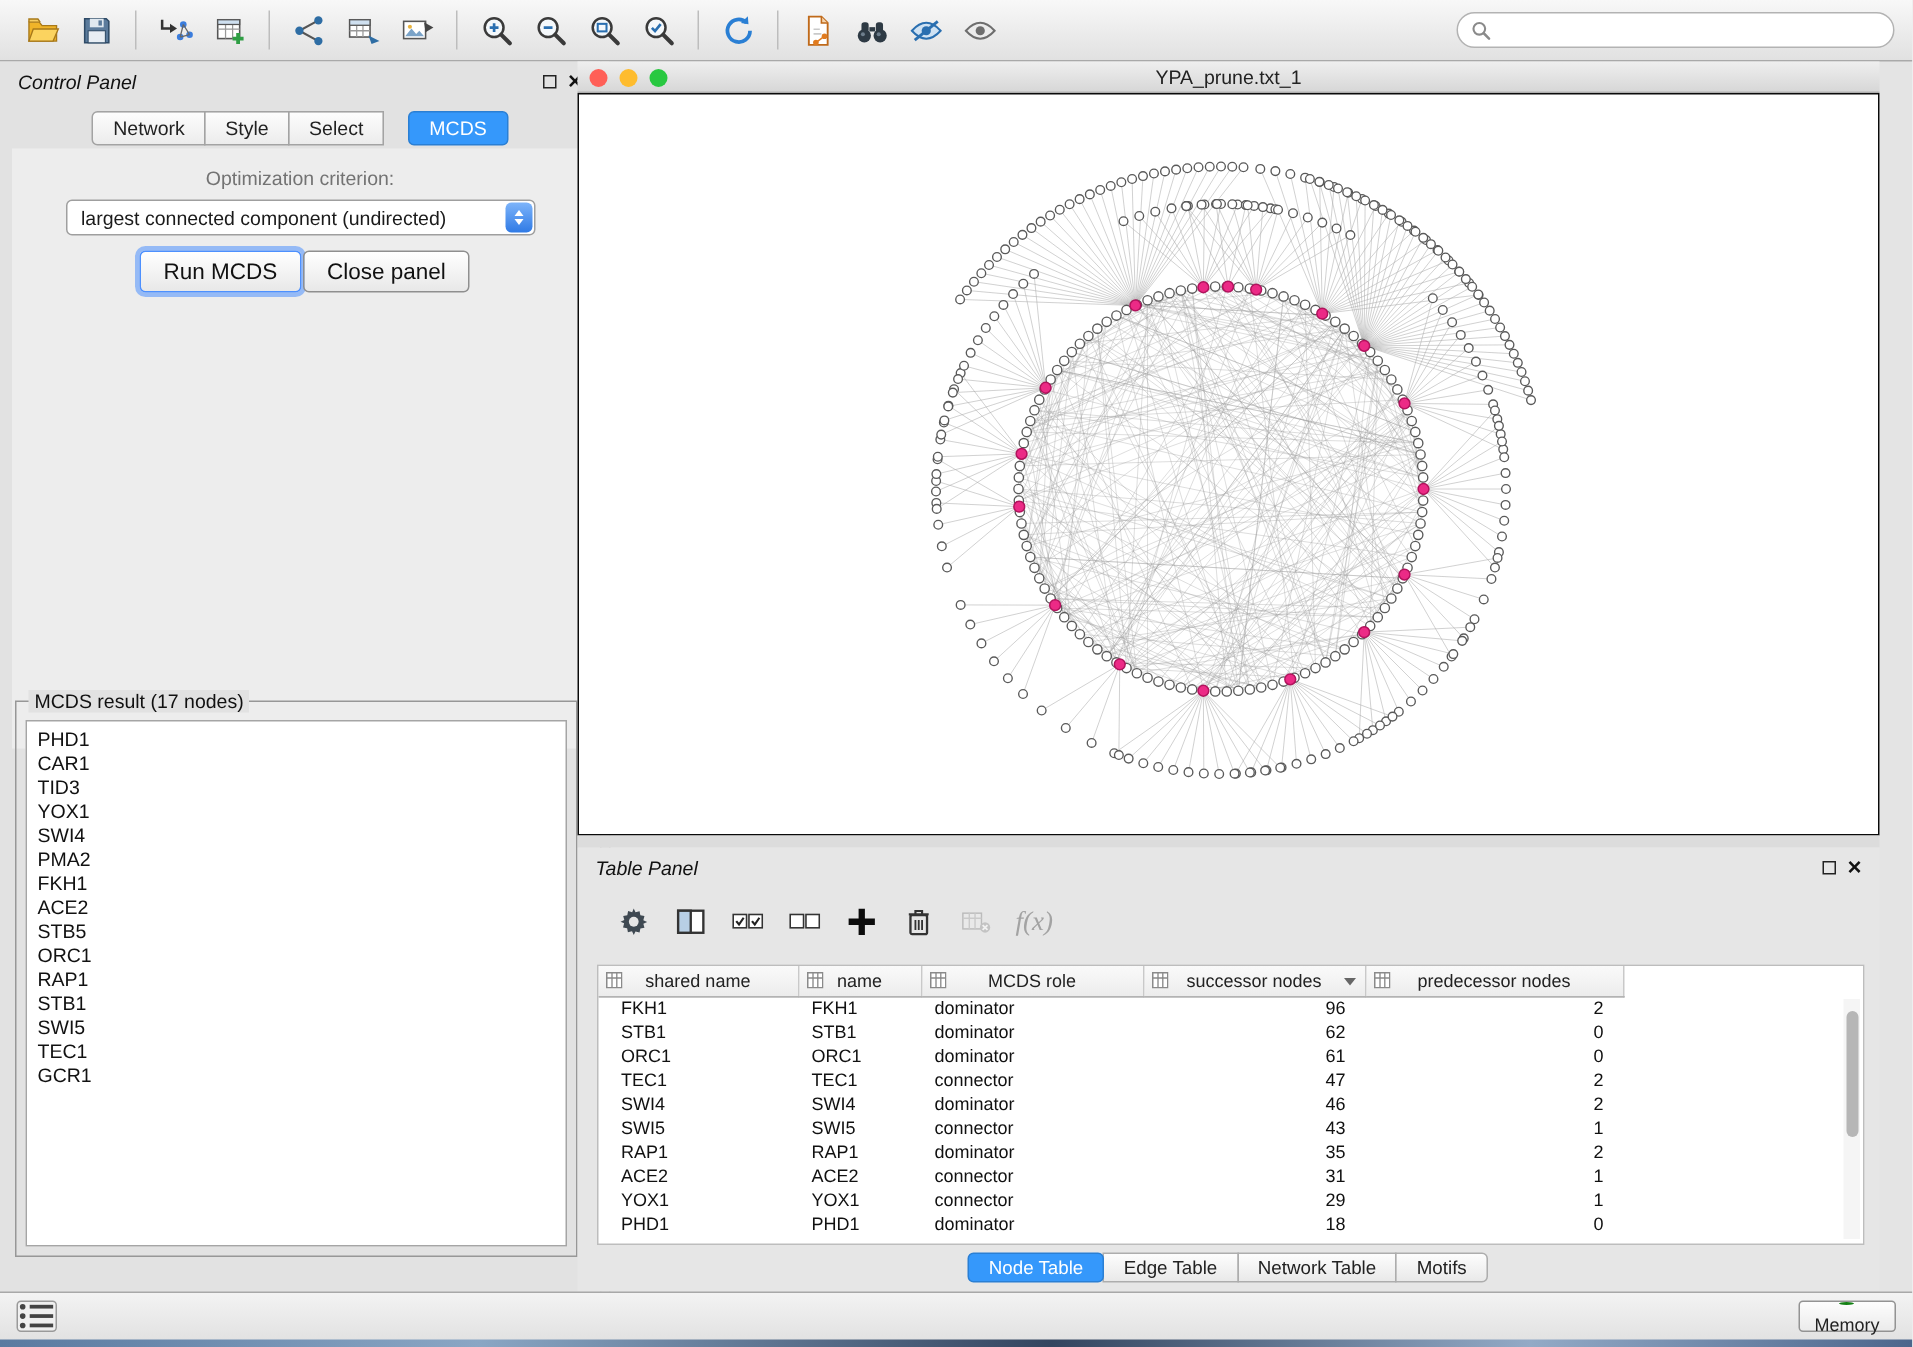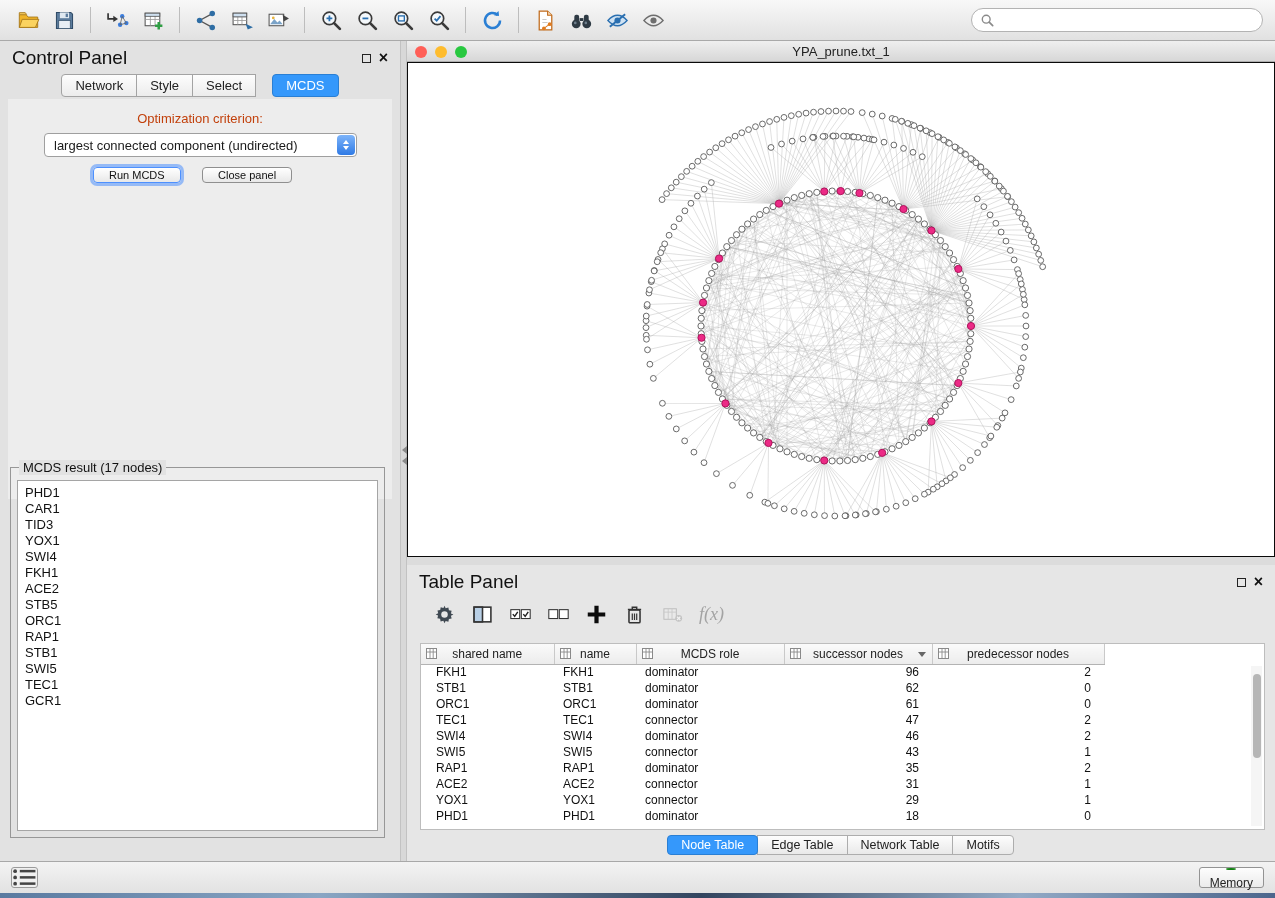--- a/index.html
+++ b/index.html
@@ -16,63 +16,63 @@
   .tb-icon svg { width:23px; height:23px; }
   .tb-sep { width:1px; height:26px; background:#bdbdbd; margin:0 8px; }
   .search-box { margin-left:auto; margin-right:2px; width:292px; height:24px; border:1px solid #b3b3b3;
     border-radius:12px; background:#fff; display:flex; align-items:center; padding:0 9px; }
   .search-box svg { width:13px; height:13px; margin-right:6px; flex:none; }
   .search-box input { border:none; outline:none; flex:1; font:12px "Liberation Sans",sans-serif; background:transparent; }
 
   
   #control-panel { position:absolute; left:0; top:41px; width:400px; height:820px; background:#e2e2e2; }
   .panel-head { display:flex; align-items:center; padding:6px 12px 4px; }
-  .panel-head .p-title { flex:1; font-size:19px; color:#111; }
+  .panel-head .p-title { flex:1; font-size:13px; color:#111;font-style:italic; }
   .win-mini { display:flex; align-items:center; gap:8px; }
   .float-icon { width:9px; height:9px; border:1.5px solid #222; display:inline-block; }
   .close-icon { font-size:16px; font-weight:700; color:#111; line-height:10px; }
 
   #cp-tabs { position:absolute; left:0; top:33px; width:100%; display:flex; justify-content:center; }
   .seg-tab { padding:3px 13px; font-size:13px; border:1px solid #a3a3a3; background:linear-gradient(#fdfdfd,#ececec);
     margin-left:-1px; color:#222; }
   .seg-tab:first-child { border-radius:4px 0 0 4px; margin-left:0; }
   .seg-tab:last-child { border-radius:0 4px 4px 0; }
   .seg-tab.active { background:#3598fb; color:#fff; border-color:#2a7fd4; border-radius:4px; position:relative; z-index:2;margin-left:16px; }
 
   #cp-inset { position:absolute; left:8px; top:58px; width:384px; height:400px; background:#ededed; }
-  #opt-label { position:absolute; left:0; top:70px; width:100%; text-align:center; font-size:13px; color:#c2410c; }
+  #opt-label { position:absolute; left:0; top:70px; width:100%; text-align:center; font-size:13px; color:#737373; }
   .dropdown { position:absolute; left:44px; top:92px; width:313px; height:24px; background:#fff;
     border:1px solid #9f9f9f; border-radius:4px; display:flex; align-items:center; padding-left:9px; font-size:13px; }
   .dropdown .dd-text { flex:1; }
   .dd-spin { width:18px; height:20px; margin-right:1px; border-radius:4px;
     background:linear-gradient(#7db4fa,#2f7ae5); display:flex; flex-direction:column; align-items:center; justify-content:center; gap:2px; }
   .dd-spin i { width:0; height:0; border-left:3.5px solid transparent; border-right:3.5px solid transparent; display:block; }
   .dd-up { border-bottom:4px solid #fff; }
   .dd-down { border-top:4px solid #fff; }
 
-  .btn { position:absolute; height:16px; border:1px solid #8f8f8f; border-radius:4px;
-    background:linear-gradient(#ffffff,#e8e8e8); font-size:11px; color:#111; padding:0 15px;
+  .btn { position:absolute; height:28px; border:1px solid #8f8f8f; border-radius:4px;
+    background:linear-gradient(#ffffff,#e8e8e8); font-size:15px; color:#111; padding:0 15px;
     display:flex; align-items:center; justify-content:center; }
   #run-btn { left:93px; top:126px; box-shadow:0 0 0 3px rgba(77,144,254,.55); border-color:#4d90fe; }
   #closepanel-btn { left:202px; top:126px; }
 
   #mcds-group { position:absolute; left:10px; top:426px; width:375px; height:371px; border:1px solid #979797; }
   #mcds-legend { position:absolute; left:8px; top:-8px; background:#e2e2e2; padding:0 4px; font-size:13px; color:#111; }
   #mcds-list { position:absolute; left:6px; top:12px; right:6px; bottom:6px; background:#fff; border:1px solid #a5a5a5;
     overflow:hidden; padding:4px 0 0 7px; }
   .mcds-item { font-size:13px; line-height:16px; color:#111; }
 
   
   #v-splitter { position:absolute; left:400px; top:41px; width:7px; height:820px; background:#d8d8d8;
     border-left:1px solid #c2c2c2; border-right:1px solid #c2c2c2; }
   .split-arrows { position:absolute; left:0; top:405px; width:7px; display:flex; flex-direction:column; align-items:center; gap:3px; }
   .tri-left { width:0; height:0; border-top:4px solid transparent; border-bottom:4px solid transparent; border-right:5px solid #8a8a8a; }
 
   
-  #right-area { position:absolute; left:407px; top:41px; width:868px; height:820px; }
+  #right-area { position:absolute; left:385px; top:41px; width:868px; height:820px; }
   #net-titlebar { position:absolute; left:0; top:0; width:100%; height:21px;
     background:linear-gradient(#efefef,#d7d7d7); border-bottom:1px solid #aeaeae; }
   .traffic { position:absolute; left:8px; top:5px; display:flex; gap:8px; }
   .tl { width:12px; height:12px; border-radius:50%; }
   #net-title { position:absolute; left:0; top:3px; width:100%; text-align:center; font-size:13px; color:#222; }
   #net-canvas { position:absolute; left:0; top:21px; width:868px; height:495px; background:#fff; border:1px solid #0a0a0a; }
   #graph-svg { position:absolute; left:0; top:0; width:100%; height:100%; }
 
   #h-splitter { position:absolute; left:0; top:516px; width:100%; height:8px; background:#dcdcdc; }
 
@@ -290,20 +290,21 @@
     <div class="btn" id="closepanel-btn">Close panel</div>
 
     <div id="mcds-group">
       <span id="mcds-legend">MCDS result (17 nodes)</span>
       <div id="mcds-list">
           <div class="mcds-item">PHD1</div>
           <div class="mcds-item">CAR1</div>
           <div class="mcds-item">TID3</div>
           <div class="mcds-item">YOX1</div>
           <div class="mcds-item">SWI4</div>
+          <div class="mcds-item">PMA2</div>
           <div class="mcds-item">FKH1</div>
           <div class="mcds-item">ACE2</div>
           <div class="mcds-item">STB5</div>
           <div class="mcds-item">ORC1</div>
           <div class="mcds-item">RAP1</div>
           <div class="mcds-item">STB1</div>
           <div class="mcds-item">SWI5</div>
           <div class="mcds-item">TEC1</div>
           <div class="mcds-item">GCR1</div>
         </div>

